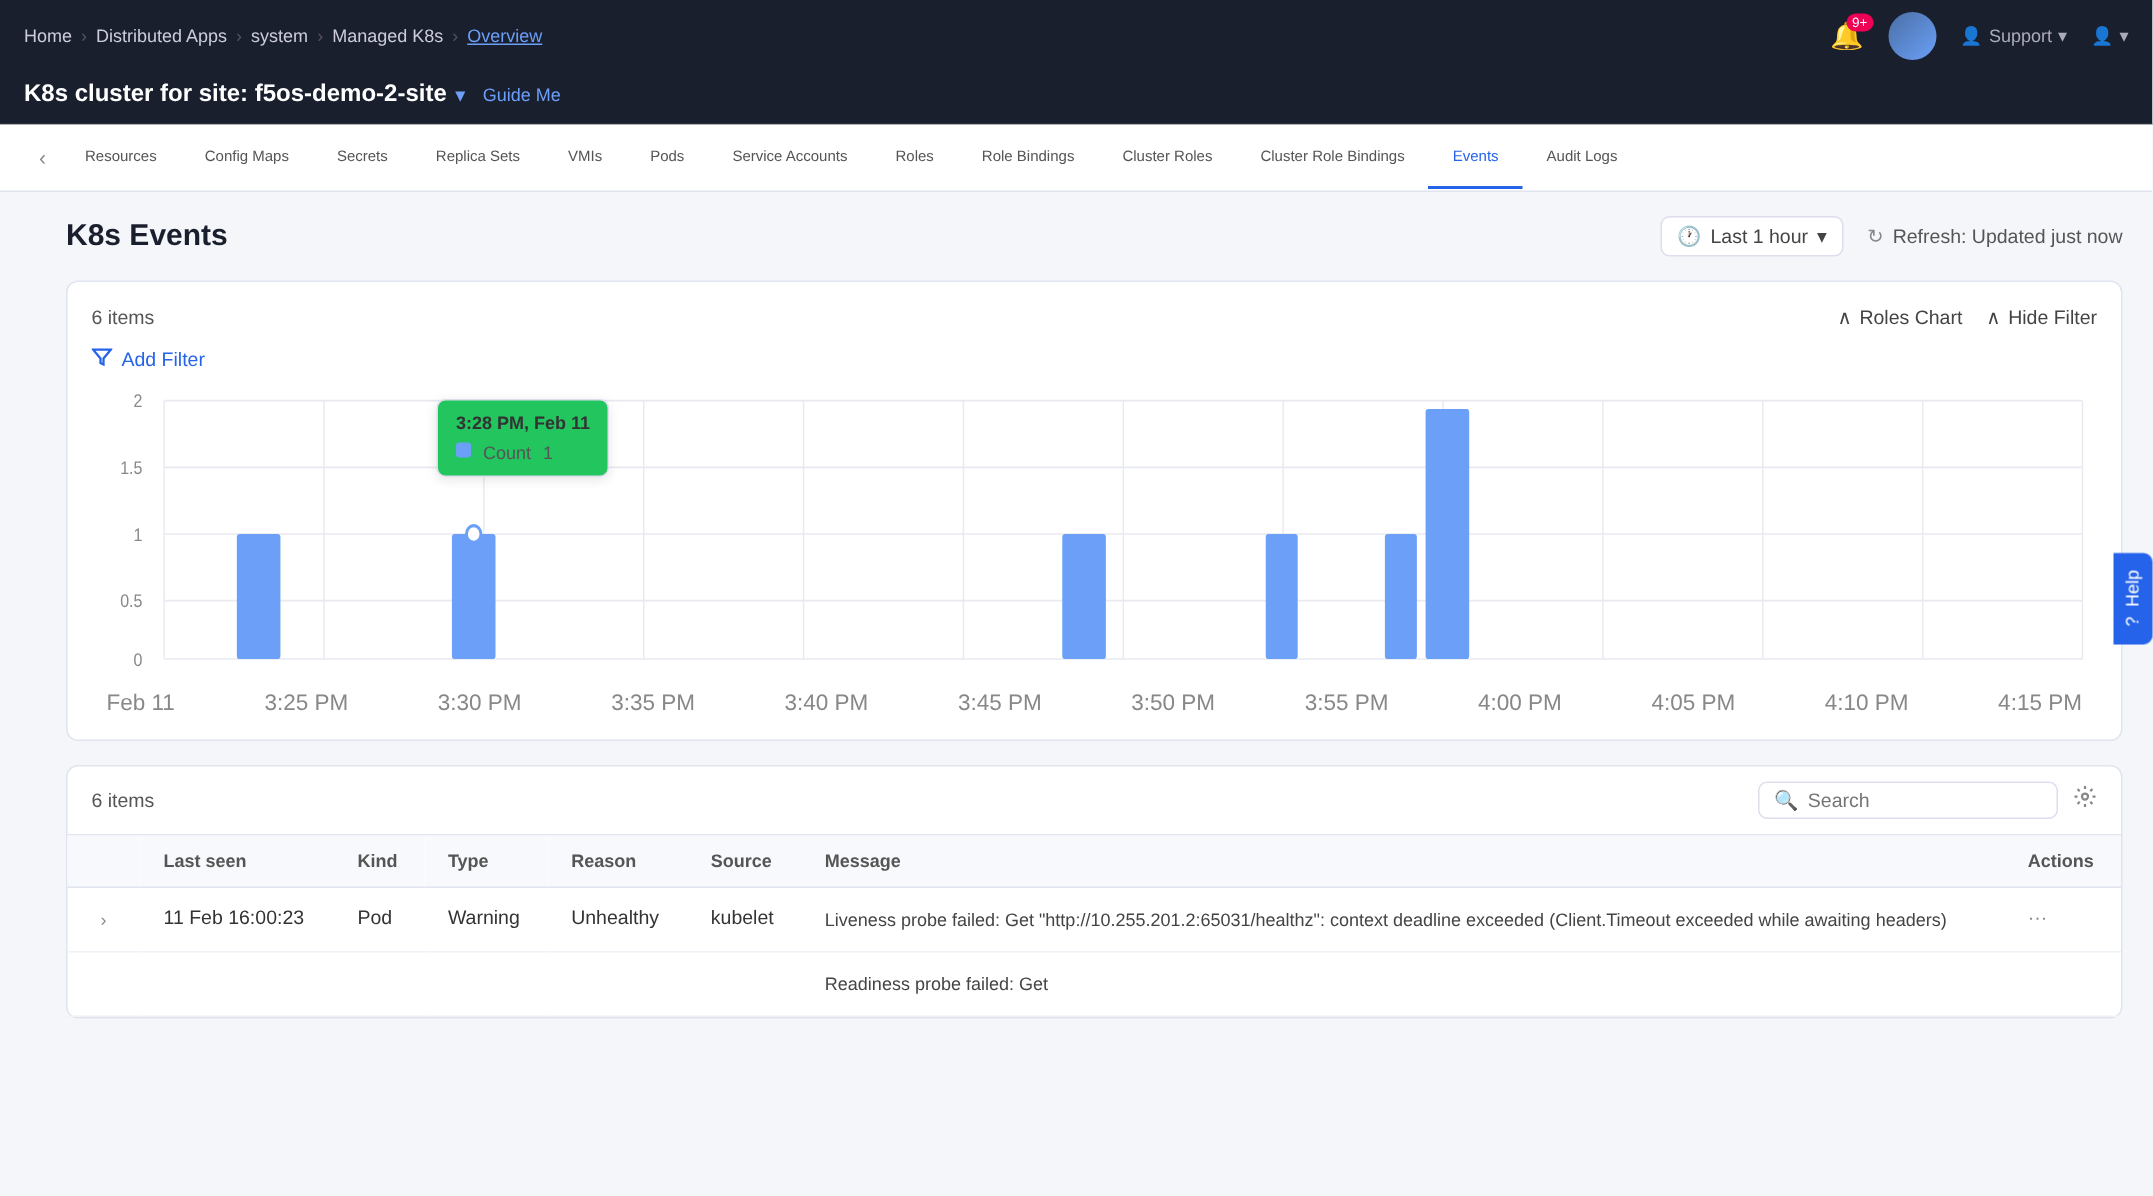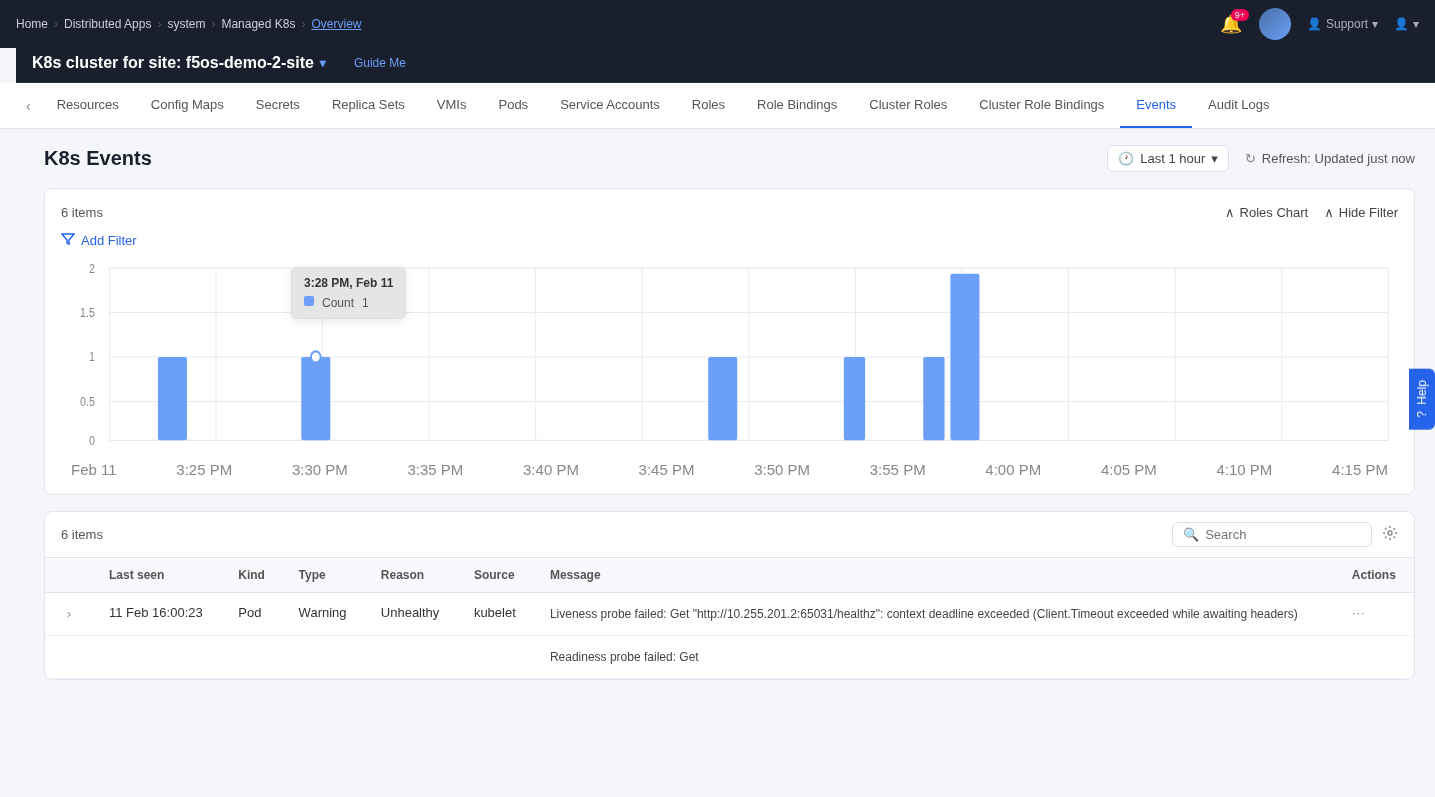--- a/index.html
+++ b/index.html
@@ -74,23 +74,22 @@
       align-items: center;
       gap: 4px;
     }
 
     
     .cluster-bar {
       background: #1a1f2e;
       padding: 6px 16px 10px;
       display: flex;
       align-items: center;
-      gap: 28px;
+      gap: 12px;
       border-bottom: 1px solid #2a2f3e;
-      margin-left: 16px;
     }
     .cluster-title {
       color: #fff;
       font-size: 16px;
       font-weight: 600;
       display: flex;
       align-items: center;
       gap: 6px;
     }
     .cluster-title .chevron { color: #6b9ff8; font-size: 12px; }
@@ -107,21 +106,21 @@
       background: #fff;
       border-bottom: 1px solid #e0e4ef;
       display: flex;
       align-items: center;
       padding: 0 16px;
       overflow-x: auto;
       gap: 0;
     }
     .nav-tab {
       padding: 14px 16px;
-      font-size: 13px;
+      font-size: 10px;
       color: #555;
       cursor: pointer;
       white-space: nowrap;
       border-bottom: 2px solid transparent;
       user-select: none;
     }
     .nav-tab.active {
       color: #2563eb;
       border-bottom-color: #2563eb;
       font-weight: 500;
@@ -232,21 +231,21 @@
       margin-bottom: 4px;
     }
     .chart-svg {
       width: 100%;
       height: 100%;
     }
     .chart-tooltip {
       position: absolute;
       top: 10px;
       left: 230px;
-      background: #e5e5e5;
+      background: #22c55e;
       border: 1px solid #dde;
       border-radius: 6px;
       padding: 8px 12px;
       font-size: 12px;
       box-shadow: 0 2px 8px rgba(0,0,0,0.1);
       pointer-events: none;
     }
     .tooltip-time { font-weight: 600; color: #333; margin-bottom: 6px; }
     .tooltip-row { display: flex; gap: 8px; color: #555; }
     .tooltip-dot { width: 10px; height: 10px; background: #6b9ff8; border-radius: 2px; }

